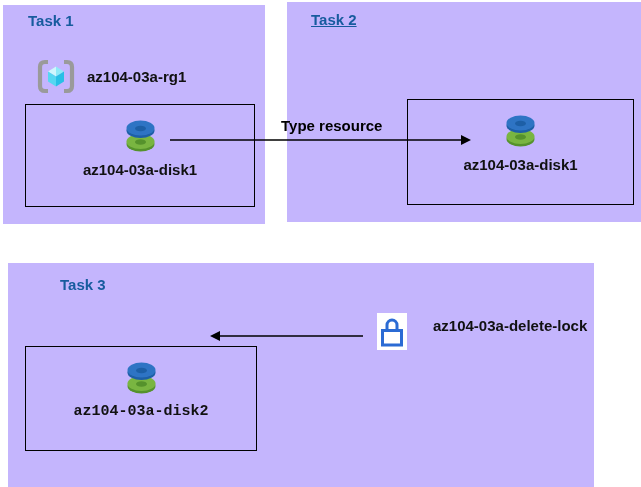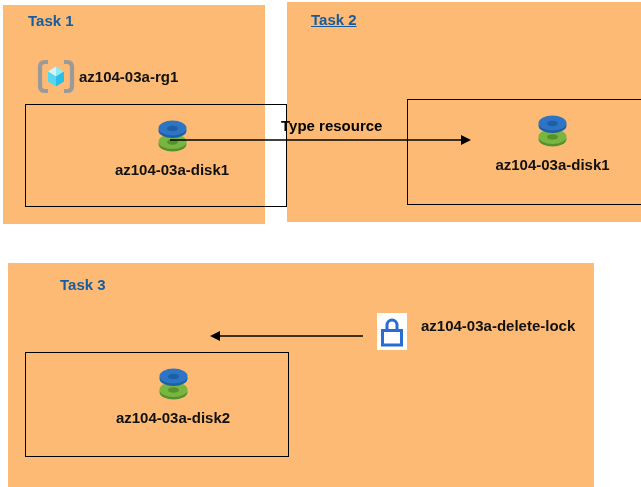--- a/index.html
+++ b/index.html
@@ -2,40 +2,40 @@
 <html><head>
 <meta charset="utf-8">
 <style>
   html,body{margin:0;padding:0;}
   body{
     width:641px;height:487px;position:relative;overflow:hidden;
     background:#ffffff;
     font-family:"Liberation Sans", sans-serif;
     color:#111;
   }
-  .panel{position:absolute;background:#fdba74;}
+  .panel{position:absolute;background:#c4b5fd;}
   .panel-title{
     position:absolute;font-size:15px;font-weight:bold;color:#175b9e;
     white-space:nowrap;
   }
-  .rg-row{position:absolute;display:flex;align-items:center;gap:4px;}
+  .rg-row{position:absolute;display:flex;align-items:center;gap:12px;}
   .rg-label{font-size:15px;font-weight:bold;color:#111;white-space:nowrap;}
   .inner-box{
     position:absolute;border:1.5px solid #000;background:transparent;
-    display:flex;flex-direction:column;align-items:center;padding-left:32px;
+    display:flex;flex-direction:column;align-items:center;
   }
   .disk-label{font-size:15px;font-weight:bold;color:#111;white-space:nowrap;margin-top:8px;}
   .rg-icon{width:38px;height:35px;display:block;}
   .disk-icon{width:35px;height:35px;display:block;margin-top:13px;}
   .arrow-svg{position:absolute;display:block;}
   .move-label{
     position:absolute;left:281px;top:117px;width:120px;
     font-size:15px;font-weight:bold;color:#000;white-space:nowrap;
   }
-  .lock-annotation{position:absolute;left:369px;top:50px;display:flex;gap:14px;align-items:flex-start;}
+  .lock-annotation{position:absolute;left:369px;top:50px;display:flex;gap:26px;align-items:flex-start;}
   .lock-box{width:30px;height:37px;background:#ffffff;display:flex;align-items:center;justify-content:center;}
   .lock-svg{width:26px;height:33px;display:block;}
   .lock-text{font-size:15px;line-height:19px;padding-top:3px;}
   .lock-name{font-weight:bold;white-space:nowrap;}
   .lock-type{white-space:nowrap;}
   .lock-type .b{font-weight:bold;}
   .hidden-defs{position:absolute;width:0;height:0;overflow:hidden;}
 </style>
 </head>
 <body>
@@ -92,21 +92,21 @@
 </div>
 
 <div class="move-label">Type resource</div>
 <svg class="arrow-svg" style="left:170px;top:132px;width:301px;height:16px;" viewBox="0 0 301 16">
   <line x1="0" y1="8" x2="292" y2="8" stroke="#000" stroke-width="1.5"></line>
   <polygon points="291,3 301,8 291,13" fill="#000"></polygon>
 </svg>
 
 <div class="panel" style="left:8px;top:263px;width:586px;height:224px;">
   <div class="panel-title" style="left:29px;top:13px;margin-left:23px;">Task 3</div>
-  <div class="inner-box" style="left:17px;top:89px;width:230px;height:103px;">
+  <div class="inner-box" style="left:17px;top:83px;width:230px;height:103px;font-family:Liberation Mono, monospace;">
     <svg class="disk-icon" viewBox="0 0 35 35">
         <use href="#sym-disk"></use>
       </svg>
     <span class="disk-label">az104-03a-disk2</span>
   </div>
 
   <div class="lock-annotation">
     <div class="lock-box">
       <svg class="lock-svg" viewBox="0 0 26 33">
           <use href="#sym-lock"></use>

